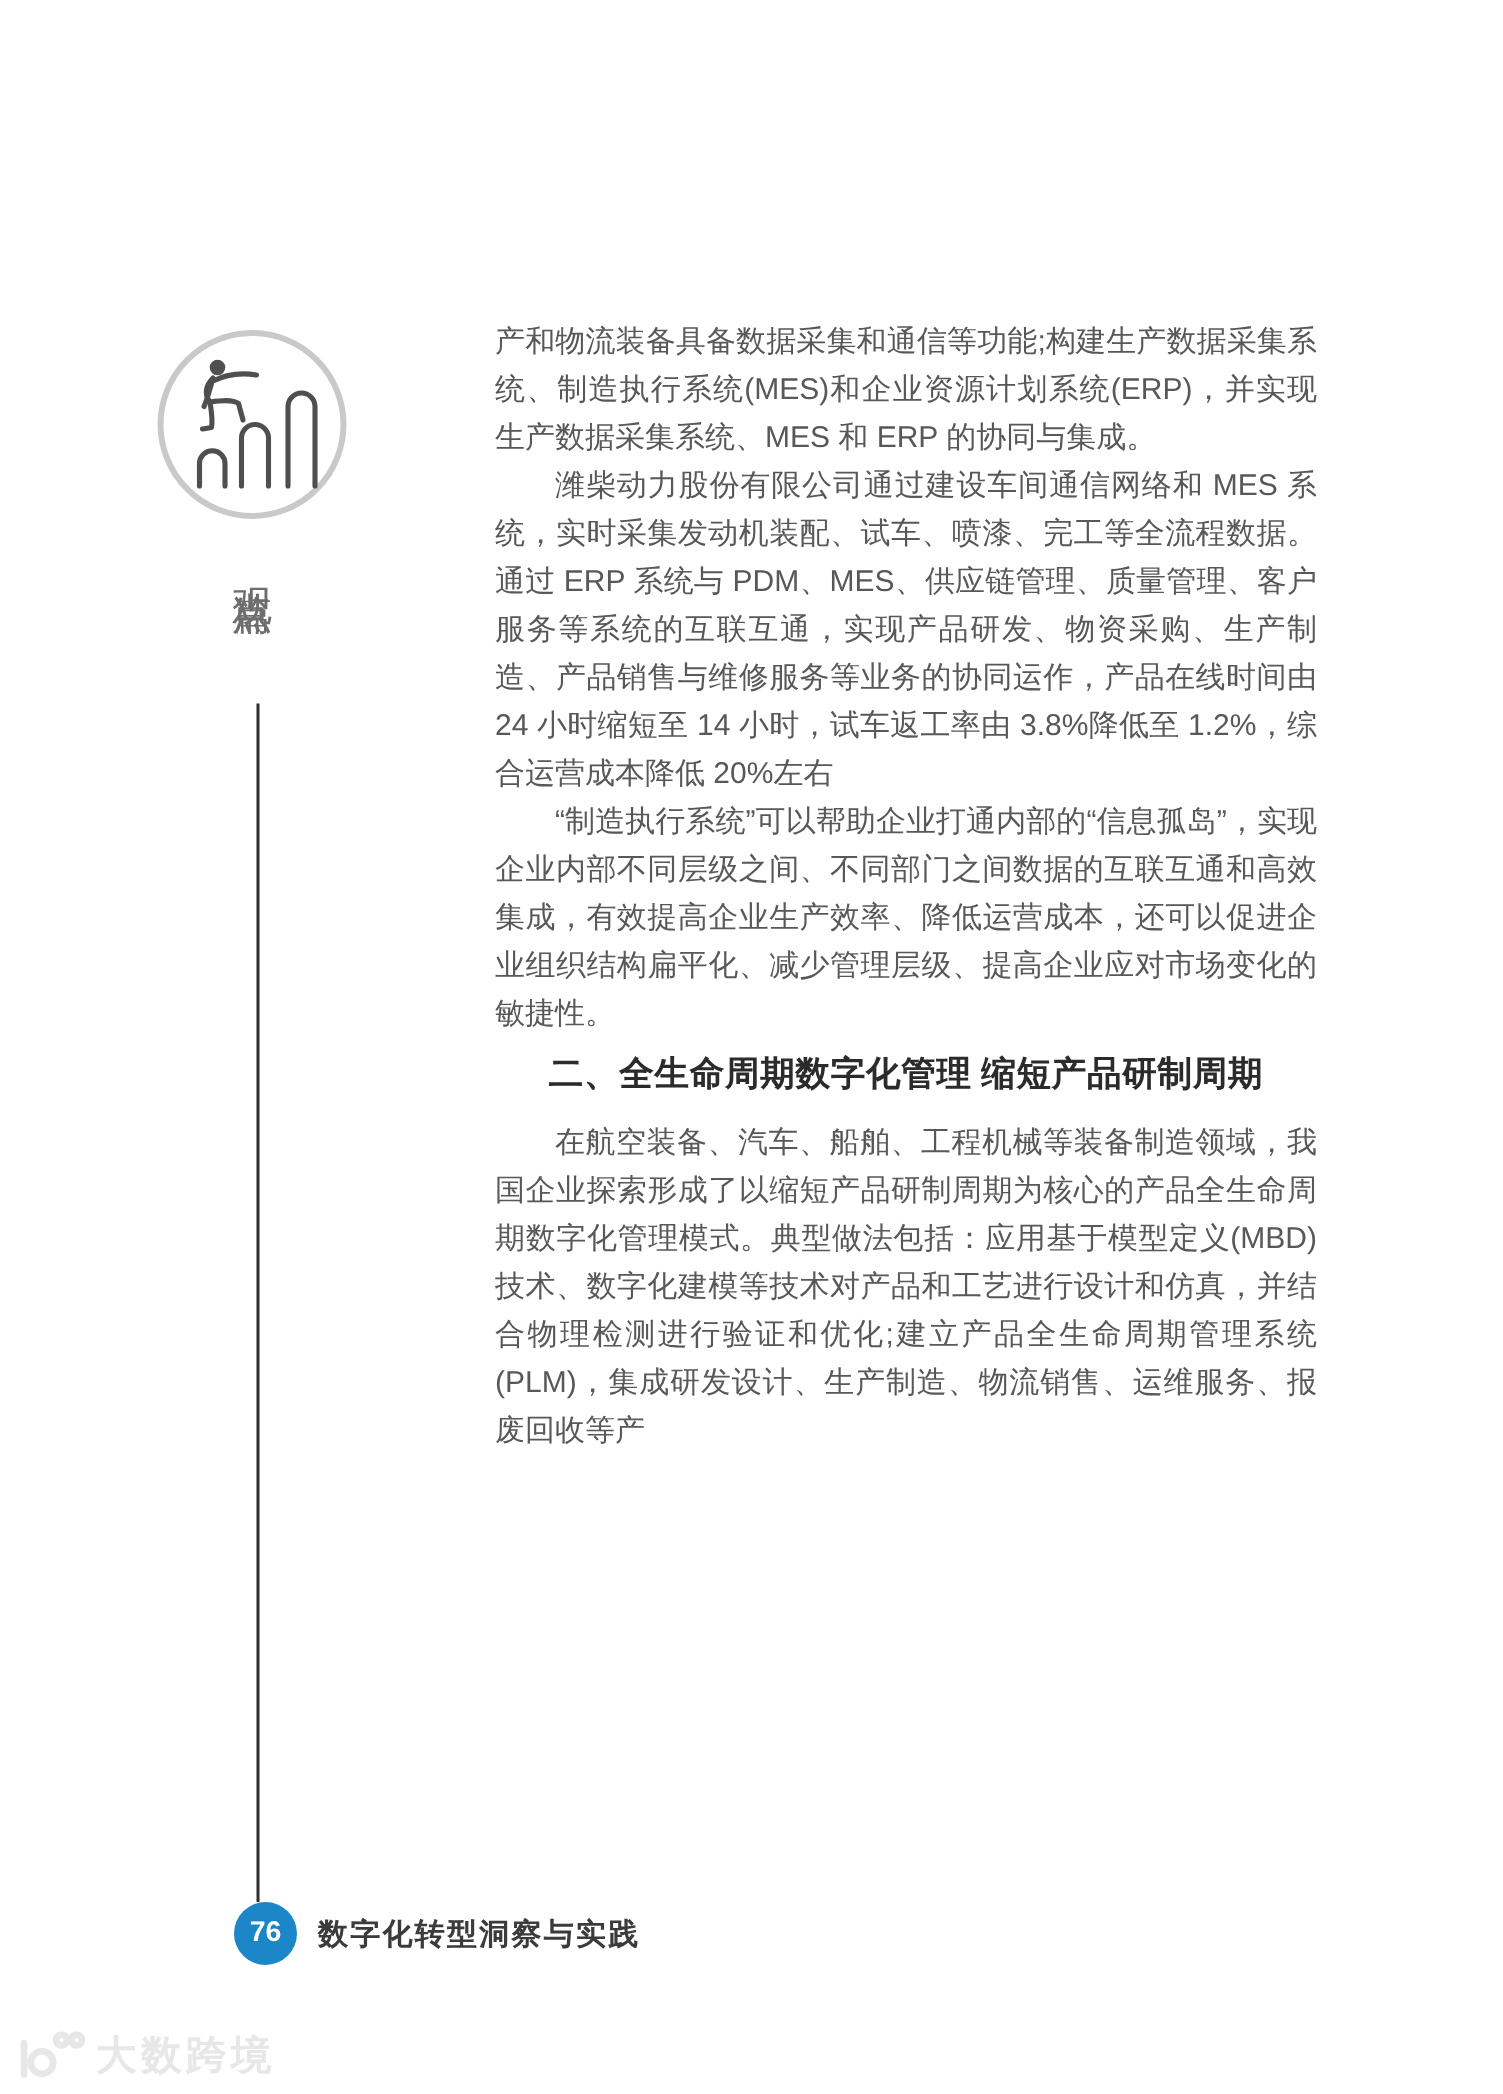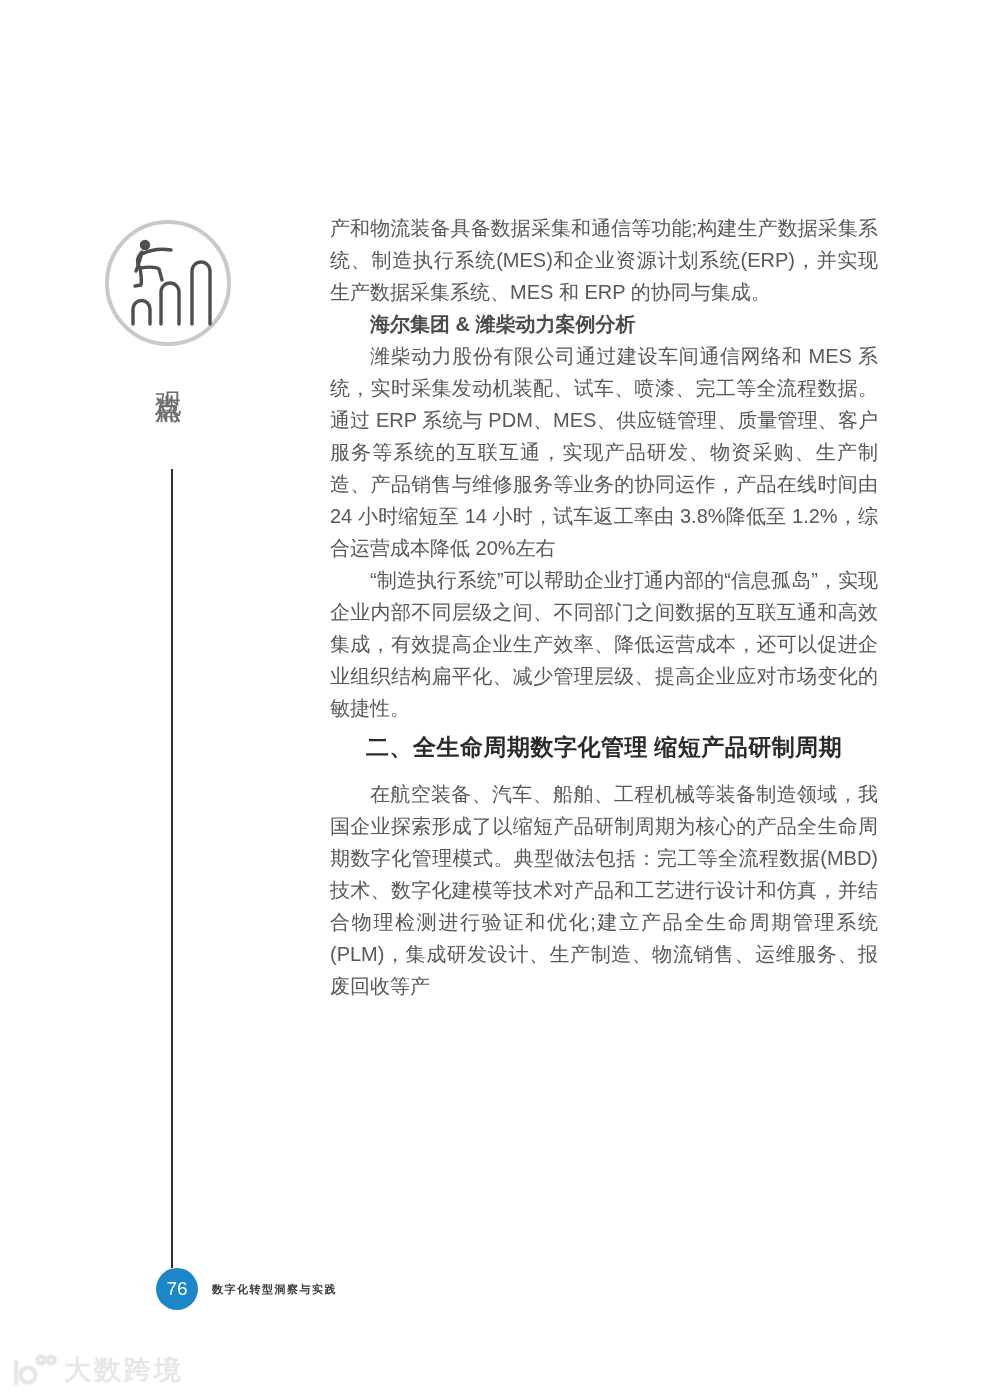--- a/index.html
+++ b/index.html
@@ -42,25 +42,25 @@
     font-family:"Liberation Serif","DejaVu Serif",serif;
     font-size:23px; line-height:36px; font-weight:bold; color:#2b2b2b;
     margin-top:6px !important; margin-bottom:12px !important;
     text-align:center; letter-spacing:0.5px;
   }
 
   
   .footer { position:absolute; left:156px; top:1268px; display:flex; align-items:center; }
   .page-number-badge {
     width:42px; height:42px; border-radius:50%; background:#1b87c9;
-    color:#ffffff; font-size:19px; font-weight:normal;
+    color:#ffffff; font-size:19px; font-weight:bold;
     display:flex; align-items:center; justify-content:center; flex:0 0 auto;
   }
   .book-title {
-    margin-left:14px; font-size:11px; font-weight:bold; color:#3b3b3b;
+    margin-left:14px; font-size:20px; font-weight:bold; color:#3b3b3b;
     letter-spacing:1.5px; white-space:nowrap;
   }
 
   
   .watermark {
     position:absolute; left:8px; top:1352px; display:flex; align-items:flex-start;
     color:#e7e7e7; font-weight:bold; font-size:27px; letter-spacing:3px;
     user-select:none;
   }
   .watermark svg { margin-right:6px; }
@@ -85,25 +85,24 @@
       <path d="M 31,44 C 32,51 33,56 32,61 L 26,62"></path>
     </svg>
   </div>
 
   <div class="section-label">观点篇</div>
 
   <div class="vertical-rule"></div>
 
   <div class="content">
     <p>产和物流装备具备数据采集和通信等功能;构建生产数据采集系统、制造执行系统(MES)和企业资源计划系统(ERP)，并实现生产数据采集系统、MES 和 ERP 的协同与集成。</p>
-    <p class="case-heading">海尔集团 &amp; 潍柴动力案例分析</p>
     <p class="indent">潍柴动力股份有限公司通过建设车间通信网络和 MES 系统，实时采集发动机装配、试车、喷漆、完工等全流程数据。通过 ERP 系统与 PDM、MES、供应链管理、质量管理、客户服务等系统的互联互通，实现产品研发、物资采购、生产制造、产品销售与维修服务等业务的协同运作，产品在线时间由 24 小时缩短至 14 小时，试车返工率由 3.8%降低至 1.2%，综合运营成本降低 20%左右</p>
     <p class="indent">“制造执行系统”可以帮助企业打通内部的“信息孤岛”，实现企业内部不同层级之间、不同部门之间数据的互联互通和高效集成，有效提高企业生产效率、降低运营成本，还可以促进企业组织结构扁平化、减少管理层级、提高企业应对市场变化的敏捷性。</p>
     <h2 class="section-heading">二、全生命周期数字化管理 缩短产品研制周期</h2>
-    <p class="indent">在航空装备、汽车、船舶、工程机械等装备制造领域，我国企业探索形成了以缩短产品研制周期为核心的产品全生命周期数字化管理模式。典型做法包括：完工等全流程数据(MBD)技术、数字化建模等技术对产品和工艺进行设计和仿真，并结合物理检测进行验证和优化;建立产品全生命周期管理系统(PLM)，集成研发设计、生产制造、物流销售、运维服务、报废回收等产</p>
+    <p class="indent">在航空装备、汽车、船舶、工程机械等装备制造领域，我国企业探索形成了以缩短产品研制周期为核心的产品全生命周期数字化管理模式。典型做法包括：应用基于模型定义(MBD)技术、数字化建模等技术对产品和工艺进行设计和仿真，并结合物理检测进行验证和优化;建立产品全生命周期管理系统(PLM)，集成研发设计、生产制造、物流销售、运维服务、报废回收等产</p>
   </div>
 
   <div class="footer">
     <div class="page-number-badge">
       <span>76</span>
     </div>
     <div class="book-title">数字化转型洞察与实践</div>
   </div>
 
   <div class="watermark">

